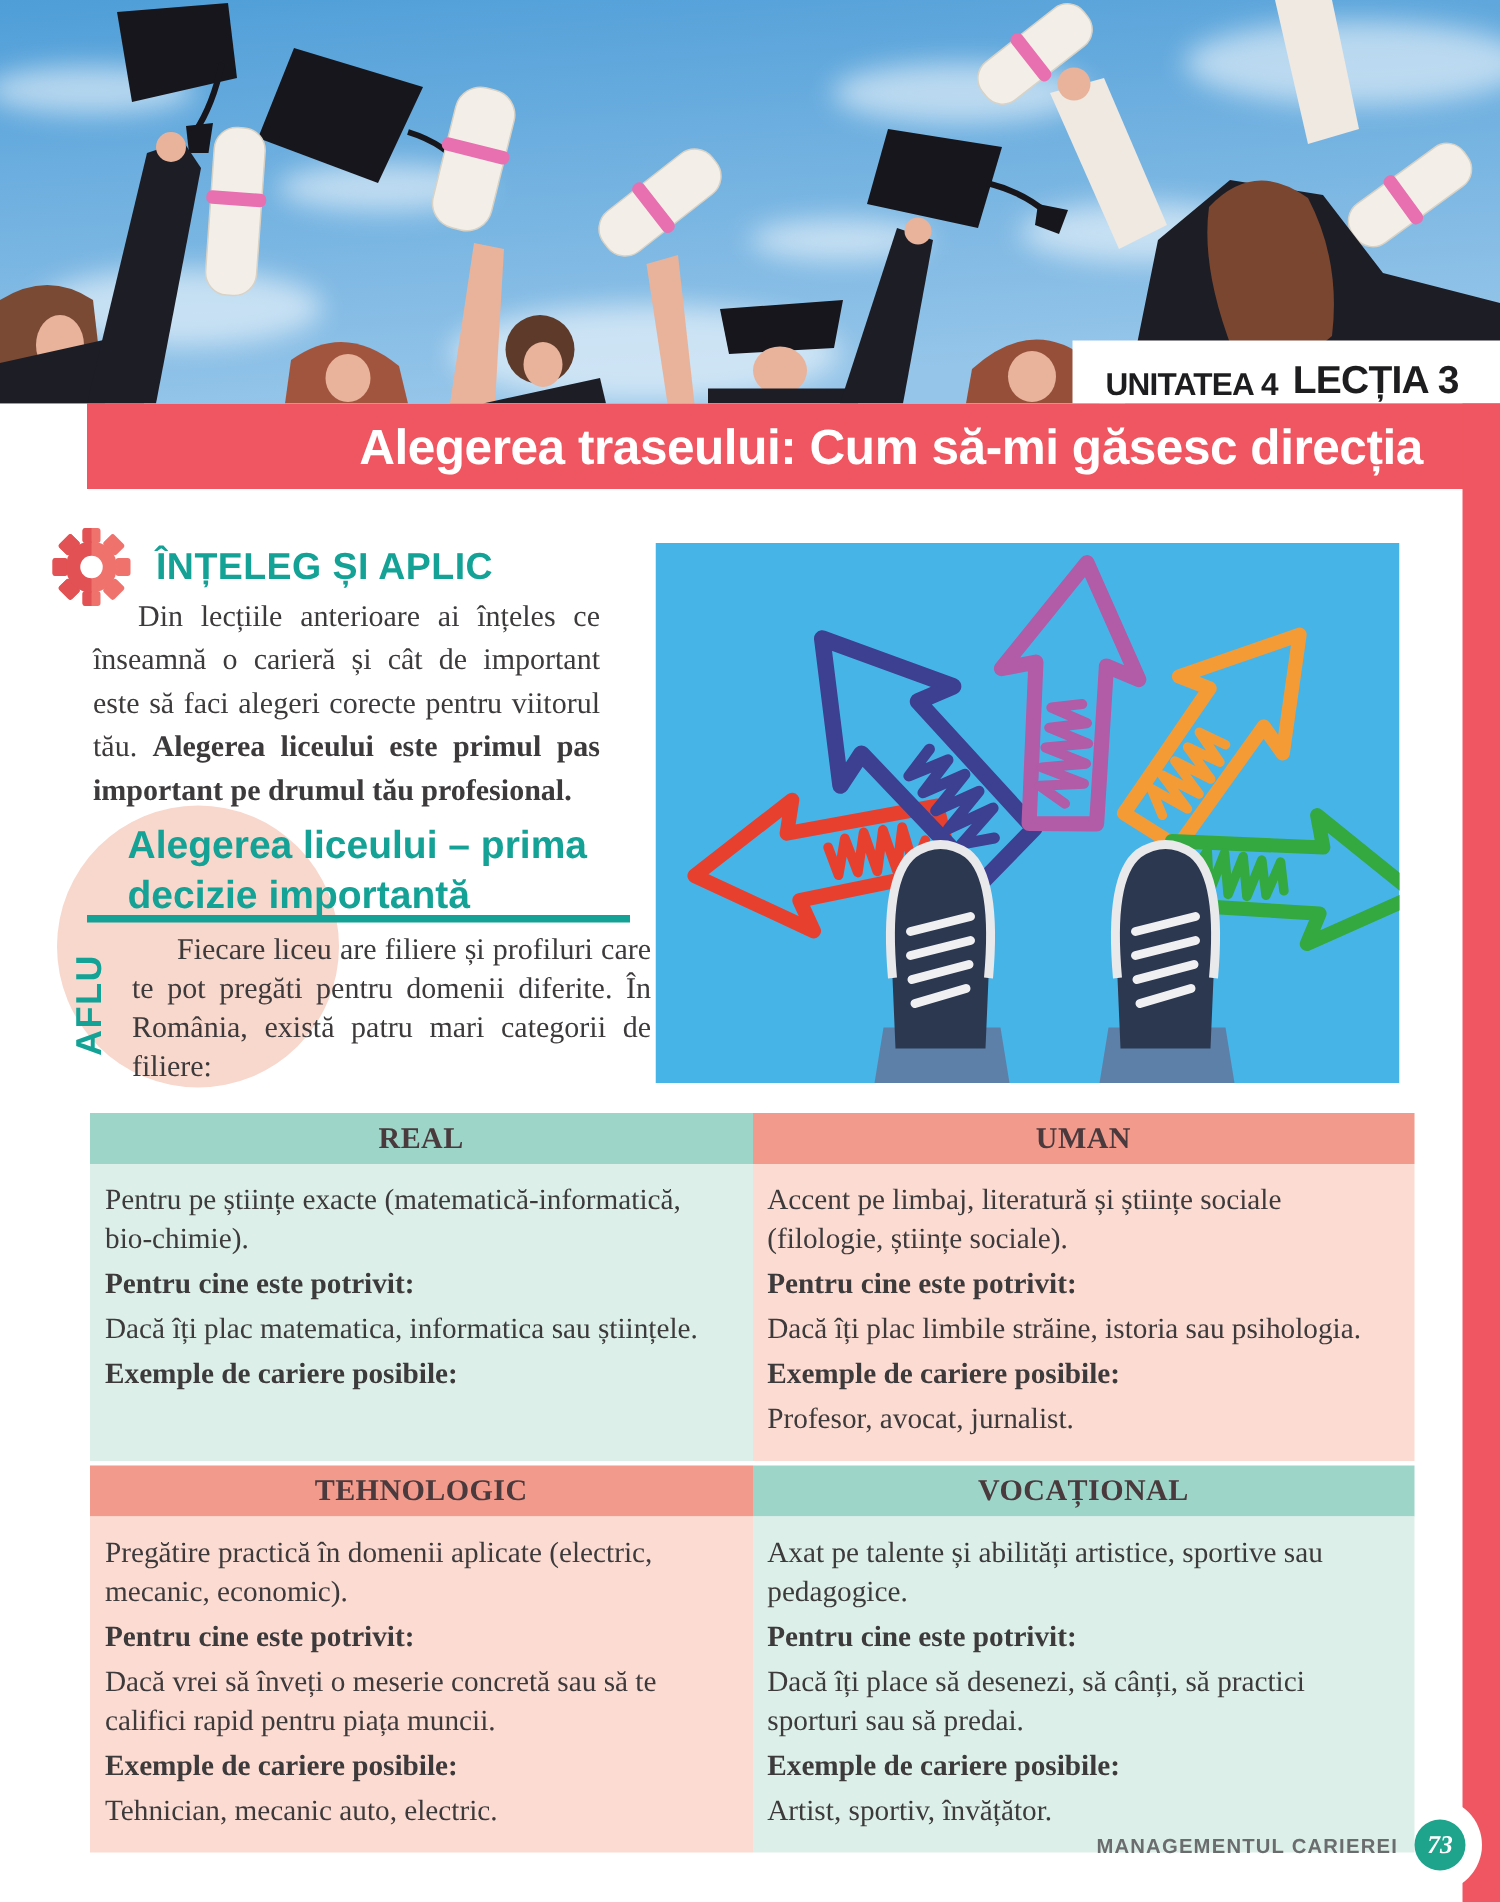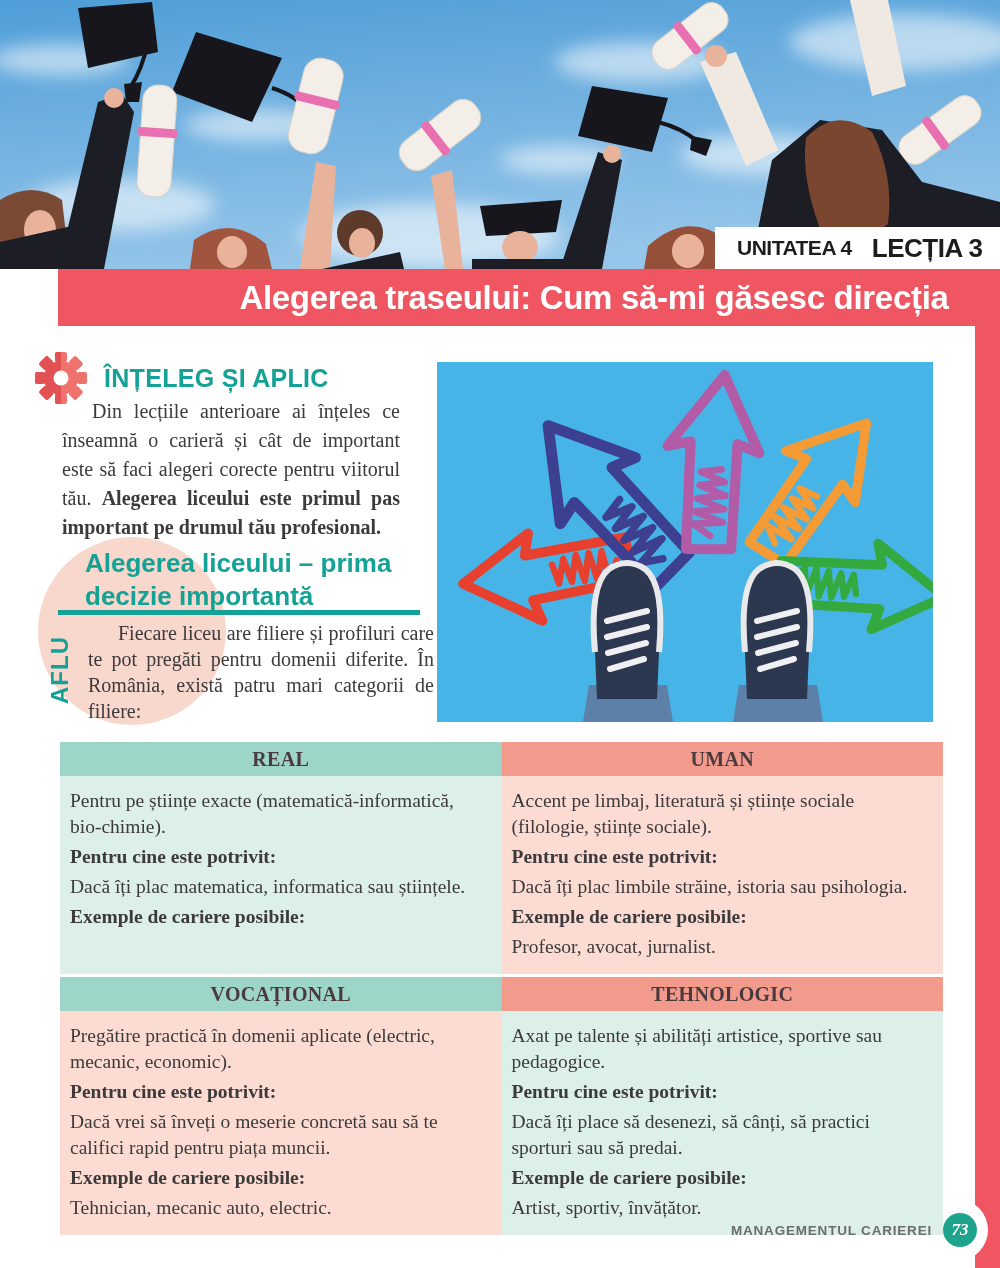--- a/index.html
+++ b/index.html
@@ -6,21 +6,21 @@
   .page{
     position:relative;width:1000px;height:1268px;margin:0 auto;
     background:#fff;overflow:hidden;
     font-family:"Liberation Serif", serif;color:var(--text-dark,#3d3a3c);
   }
 
   
   .photo{position:absolute;left:0;top:0;width:1000px;height:269px;display:block;}
   .badge{
     position:absolute;left:715px;top:227px;width:285px;height:42px;
-    background:#fff;display:flex;align-items:center;gap:20px;padding-left:22px;box-sizing:border-box;
+    background:#fff;display:flex;align-items:flex-end;gap:10px;padding-left:22px;box-sizing:border-box;
     font-family:"Liberation Sans", sans-serif;color:#1d1d1f;
   }
   .badge .unit{font-size:21px;font-weight:800;letter-spacing:-0.5px;}
   .badge .lesson{font-size:26px;font-weight:800;letter-spacing:-0.5px;}
   .banner{
     position:absolute;left:58px;top:269px;width:942px;height:57px;
     background:var(--red,#ef5661);display:flex;align-items:center;justify-content:center;
     padding-left:130px;box-sizing:border-box;
   }
   .banner h1{
@@ -296,22 +296,22 @@
     <div class="td salmon">
       <p>Accent pe limbaj, literatură și științe sociale (filologie, științe sociale).</p>
       <p><b>Pentru cine este potrivit:</b></p>
       <p>Dacă îți plac limbile străine, istoria sau psihologia.</p>
       <p><b>Exemple de cariere posibile:</b></p>
       <p>Profesor, avocat, jurnalist.</p>
     </div>
   </div>
 
   <div class="tracks-table t2">
+    <div class="th salmon">TEHNOLOGIC</div>
     <div class="th teal">VOCAȚIONAL</div>
-    <div class="th salmon">TEHNOLOGIC</div>
     <div class="td salmon">
       <p>Pregătire practică în domenii aplicate (electric, mecanic, economic).</p>
       <p><b>Pentru cine este potrivit:</b></p>
       <p>Dacă vrei să înveți o meserie concretă sau să te califici rapid pentru piața muncii.</p>
       <p><b>Exemple de cariere posibile:</b></p>
       <p>Tehnician, mecanic auto, electric.</p>
     </div>
     <div class="td teal">
       <p>Axat pe talente și abilități artistice, sportive sau pedagogice.</p>
       <p><b>Pentru cine este potrivit:</b></p>

